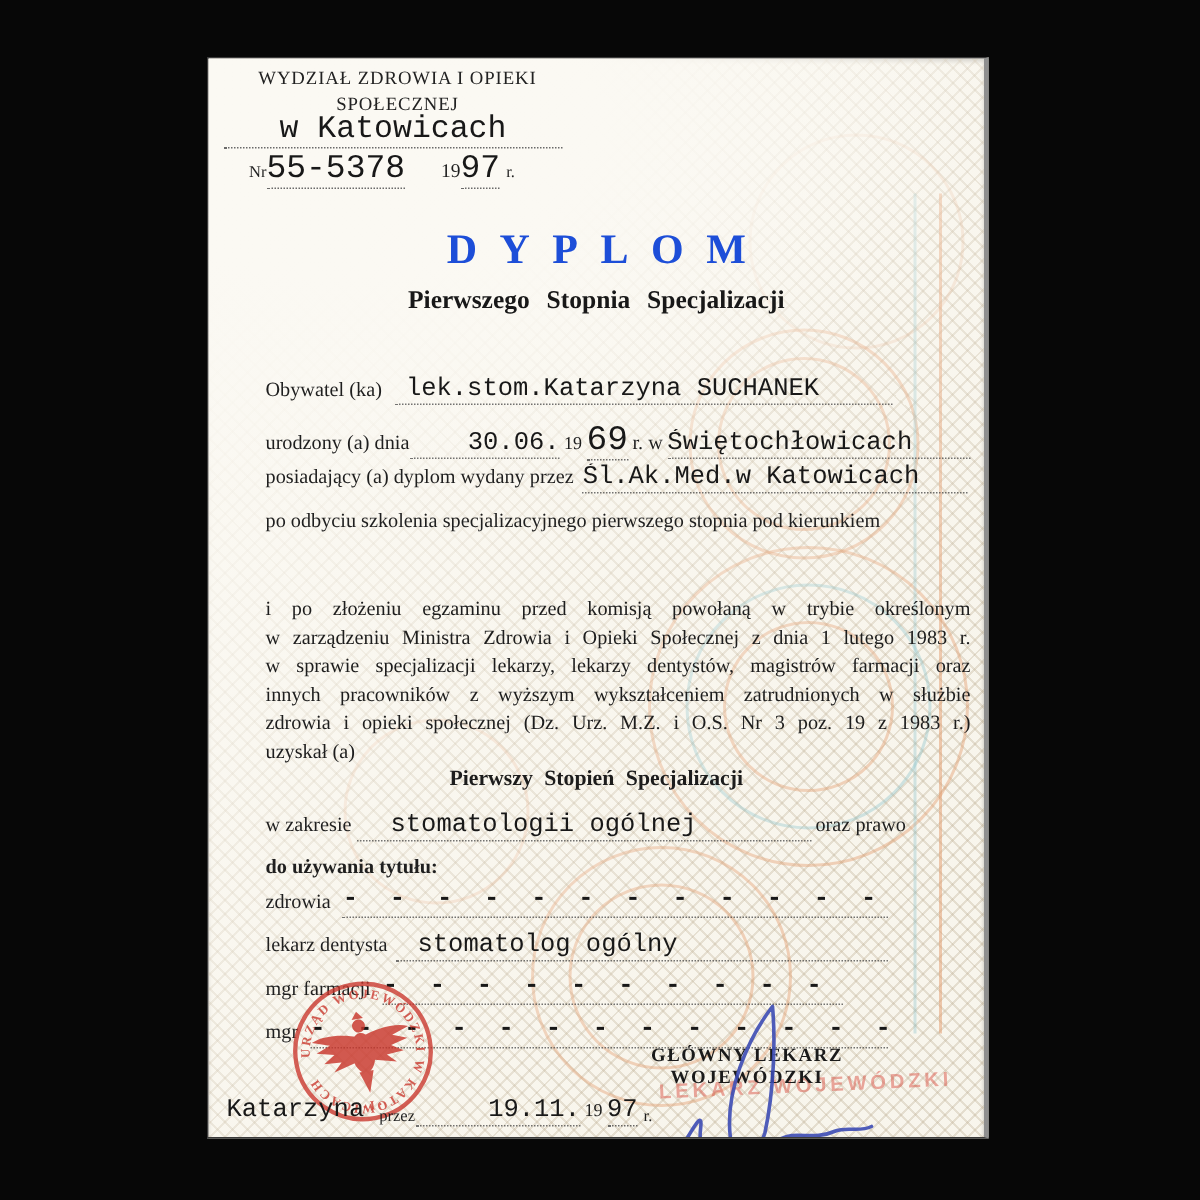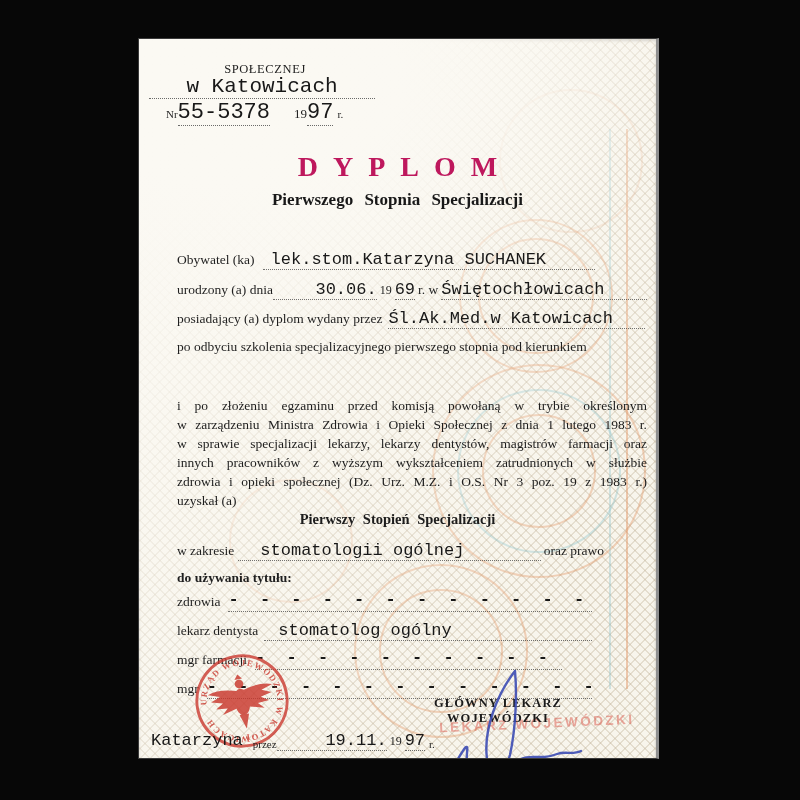--- a/index.html
+++ b/index.html
@@ -39,21 +39,21 @@
   .printed{font-family:"Liberation Serif", serif;font-size:13.5px;color:#1f1f1f;}
   .mono{font-family:"Liberation Mono","DejaVu Sans Mono", monospace;color:#181818;white-space:nowrap;}
 
   .hdr-l1,.hdr-l2{width:236px;text-align:center;font-size:12.5px;letter-spacing:.6px;color:#222;}
   .hdr-city-row{width:226px;border-bottom:1.6px dotted rgba(70,70,70,.8);text-align:center;}
   .hdr-city-row .mono{font-size:21px;}
   .hdr-nr-row{display:flex;align-items:baseline;}
   .hdr-nr-row .small{font-size:11px;}
   .u-dot{border-bottom:1.6px dotted rgba(70,70,70,.8);}
 
-  .title{width:517px;text-align:center;font-size:28px;font-weight:bold;letter-spacing:15px;padding-left:15px;box-sizing:border-box;color:#be185d;}
+  .title{width:517px;text-align:center;font-size:28px;font-weight:bold;letter-spacing:15px;padding-left:15px;box-sizing:border-box;color:#1d4ed8;}
   .subtitle{width:517px;text-align:center;font-size:17px;font-weight:bold;word-spacing:7px;color:#181818;}
 
   .row{display:flex;align-items:baseline;}
   .row .lbl{flex:0 0 auto;}
   .fill{flex:1 1 auto;border-bottom:1.6px dotted rgba(70,70,70,.75);overflow:hidden;white-space:nowrap;}
   .fill .mono{font-size:17px;line-height:1.05;}
   .fill.center{text-align:right;}
   .gap{flex:0 0 auto;padding:0 3px;}
 
   .para-line{width:470px;font-size:13.5px;line-height:19px;text-align:justify;text-align-last:justify;color:#1d1d1d;}
@@ -92,20 +92,21 @@
     <div class="ring" style="left:90px;top:440px;width:120px;height:120px;opacity:.6;"></div>
     <div class="ring" style="left:360px;top:50px;width:140px;height:140px;opacity:.5;"></div>
     <div class="vline" style="left:470px;background:rgba(130,190,200,.35);"></div>
     <div class="vline" style="left:487px;background:rgba(224,148,98,.5);"></div>
   </div>
 
   <div class="fade"></div>
 
   <div class="content">
 
+    <div class="abs hdr-l1" style="left:8px;top:6px;">WYDZIAŁ ZDROWIA I OPIEKI</div>
     <div class="abs hdr-l2" style="left:8px;top:23px;">SPOŁECZNEJ</div>
     <div class="abs hdr-city-row" style="left:10px;top:36px;">
       <span class="mono">w Katowicach</span>
     </div>
     <div class="abs hdr-nr-row" style="left:27px;top:61px;">
       <span class="printed small">Nr</span>
       <span class="mono u-dot" style="font-size:22px;">55-5378</span>
       <span class="gap" style="width:18px;"></span>
       <span class="printed" style="font-size:13px;">19</span>
       <span class="mono u-dot" style="font-size:22px;">97</span>
@@ -117,21 +118,21 @@
 
     <div class="abs row" style="left:38px;top:211px;width:418px;align-items:center;">
       <span class="lbl printed">Obywatel (ka)</span>
       <span class="fill" style="margin-left:8px;"><span class="mono" style="padding-left:8px;">lek.stom.Katarzyna SUCHANEK</span></span>
     </div>
 
     <div class="abs row" style="left:38px;top:241px;width:470px;">
       <span class="lbl printed">urodzony (a) dnia</span>
       <span class="fill center" style="max-width:130px;"><span class="mono">30.06.</span></span>
       <span class="gap printed" style="font-size:12px;">19</span>
-      <span class="mono u-dot" style="font-size:17px;text-align:right;">69</span>
+      <span class="mono u-dot" style="font-size:23px;text-align:right;">69</span>
       <span class="gap printed">r. w</span>
       <span class="fill"><span class="mono">Świętochłowicach</span></span>
     </div>
 
     <div class="abs row" style="left:38px;top:270px;width:468px;">
       <span class="lbl printed">posiadający (a) dyplom wydany przez</span>
       <span class="fill" style="margin-left:6px;"><span class="mono">Śl.Ak.Med.w Katowicach</span></span>
     </div>
 
     <div class="abs printed" style="left:38px;top:300px;width:470px;">po odbyciu szkolenia specjalizacyjnego pierwszego stopnia pod kierunkiem</div>

